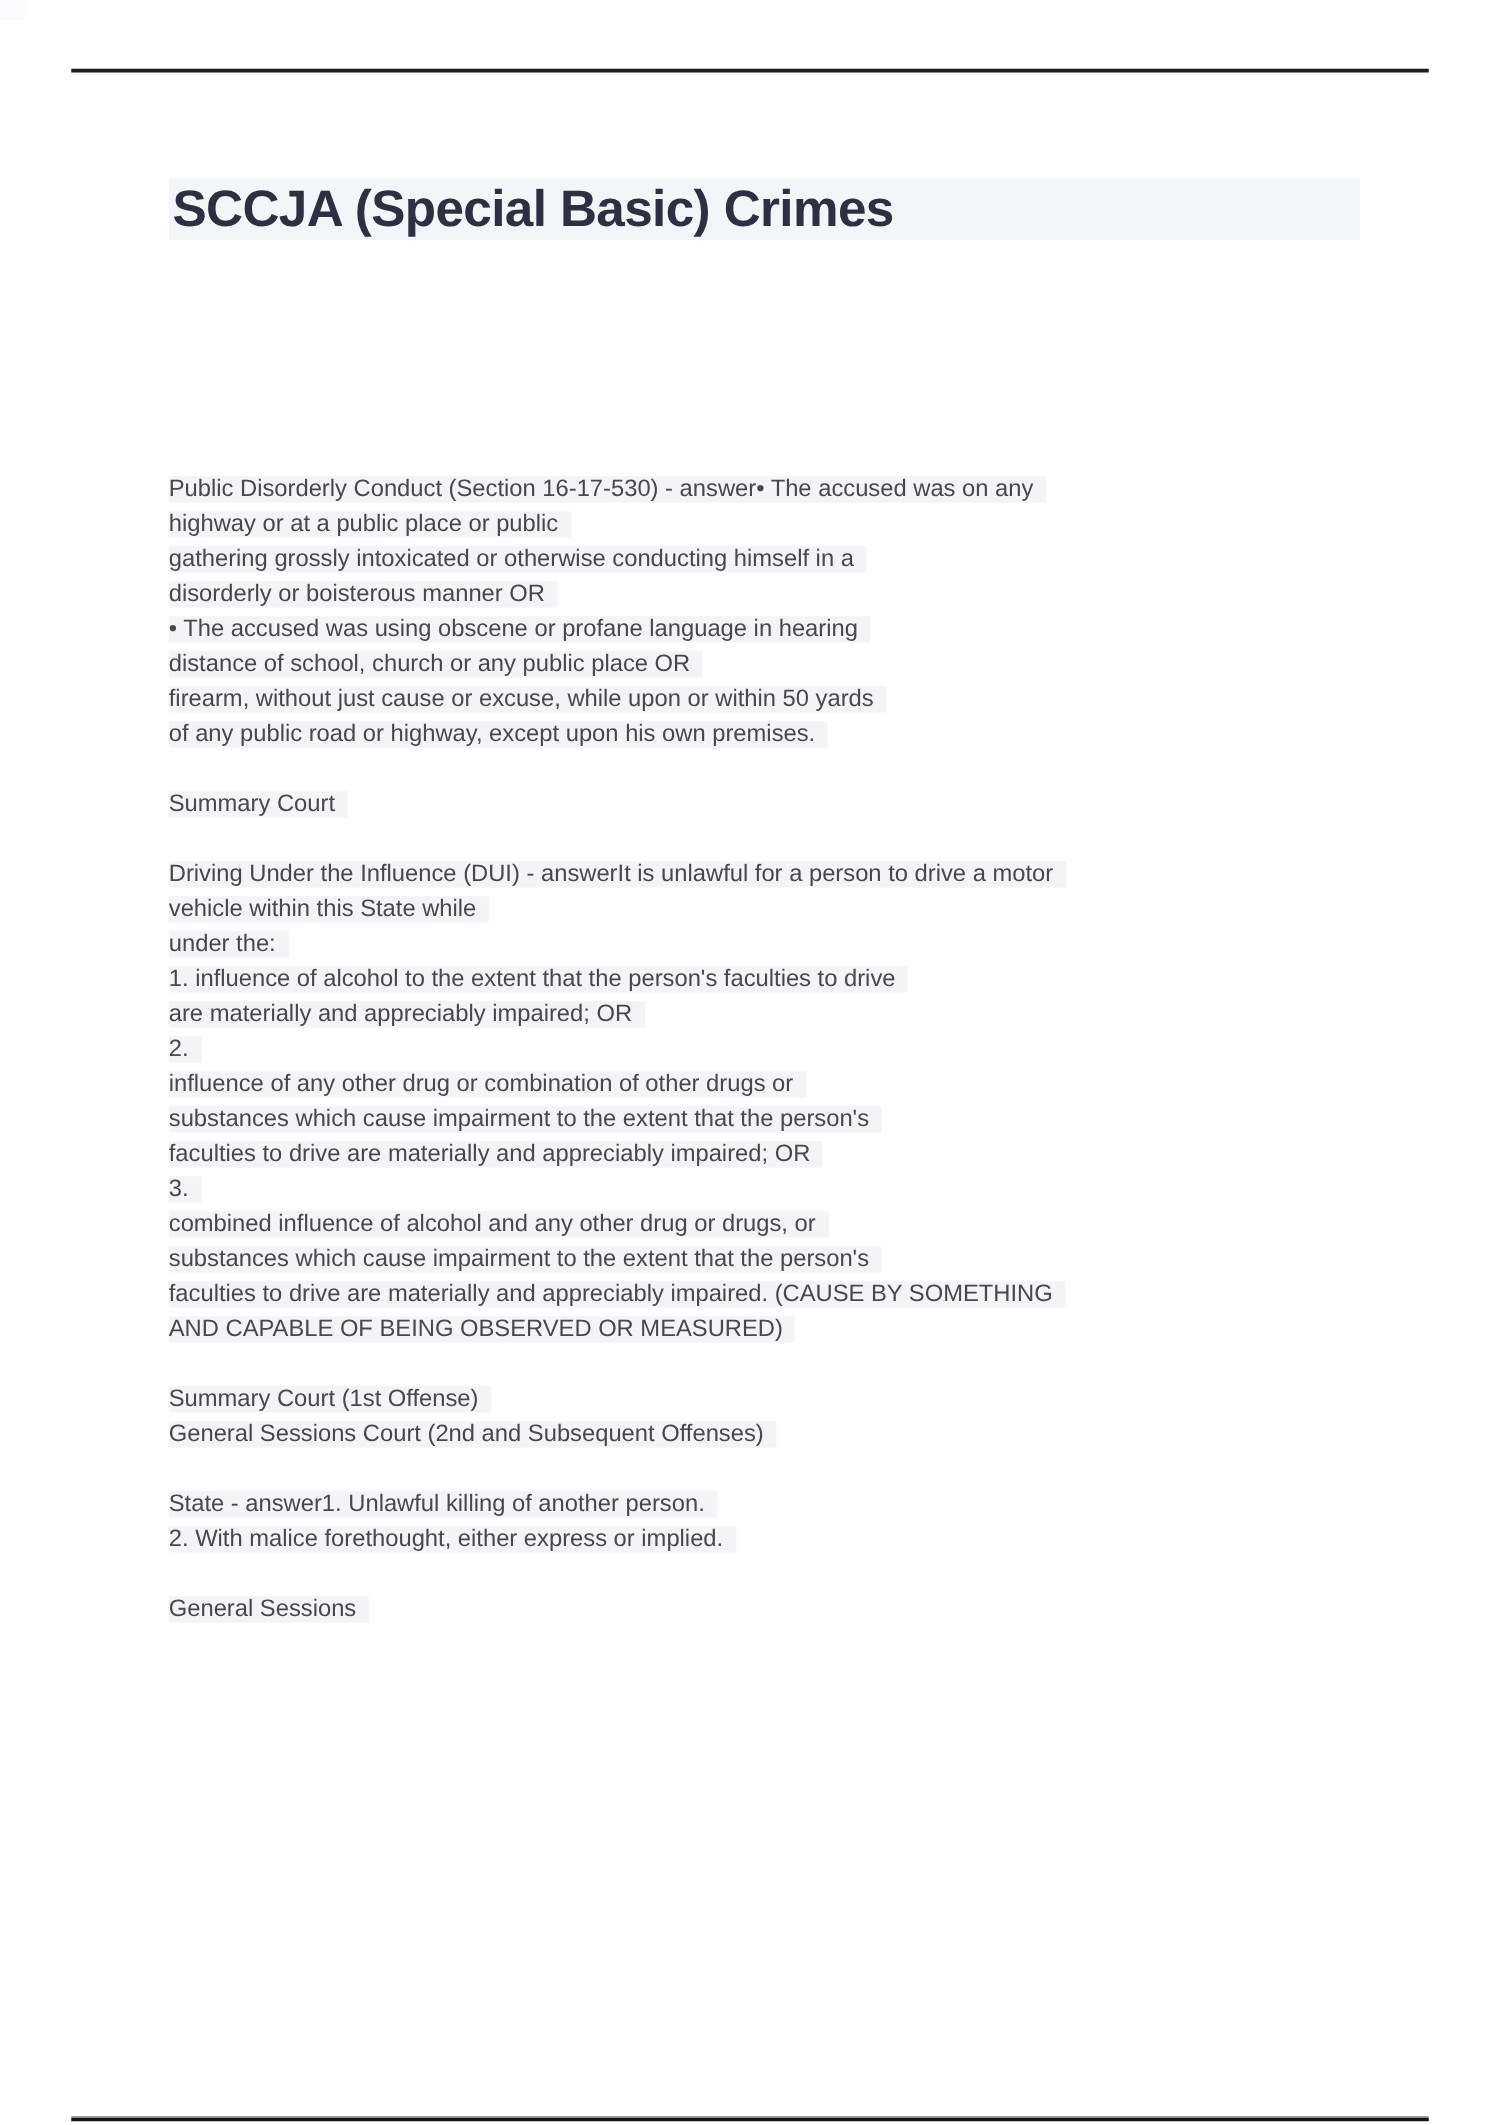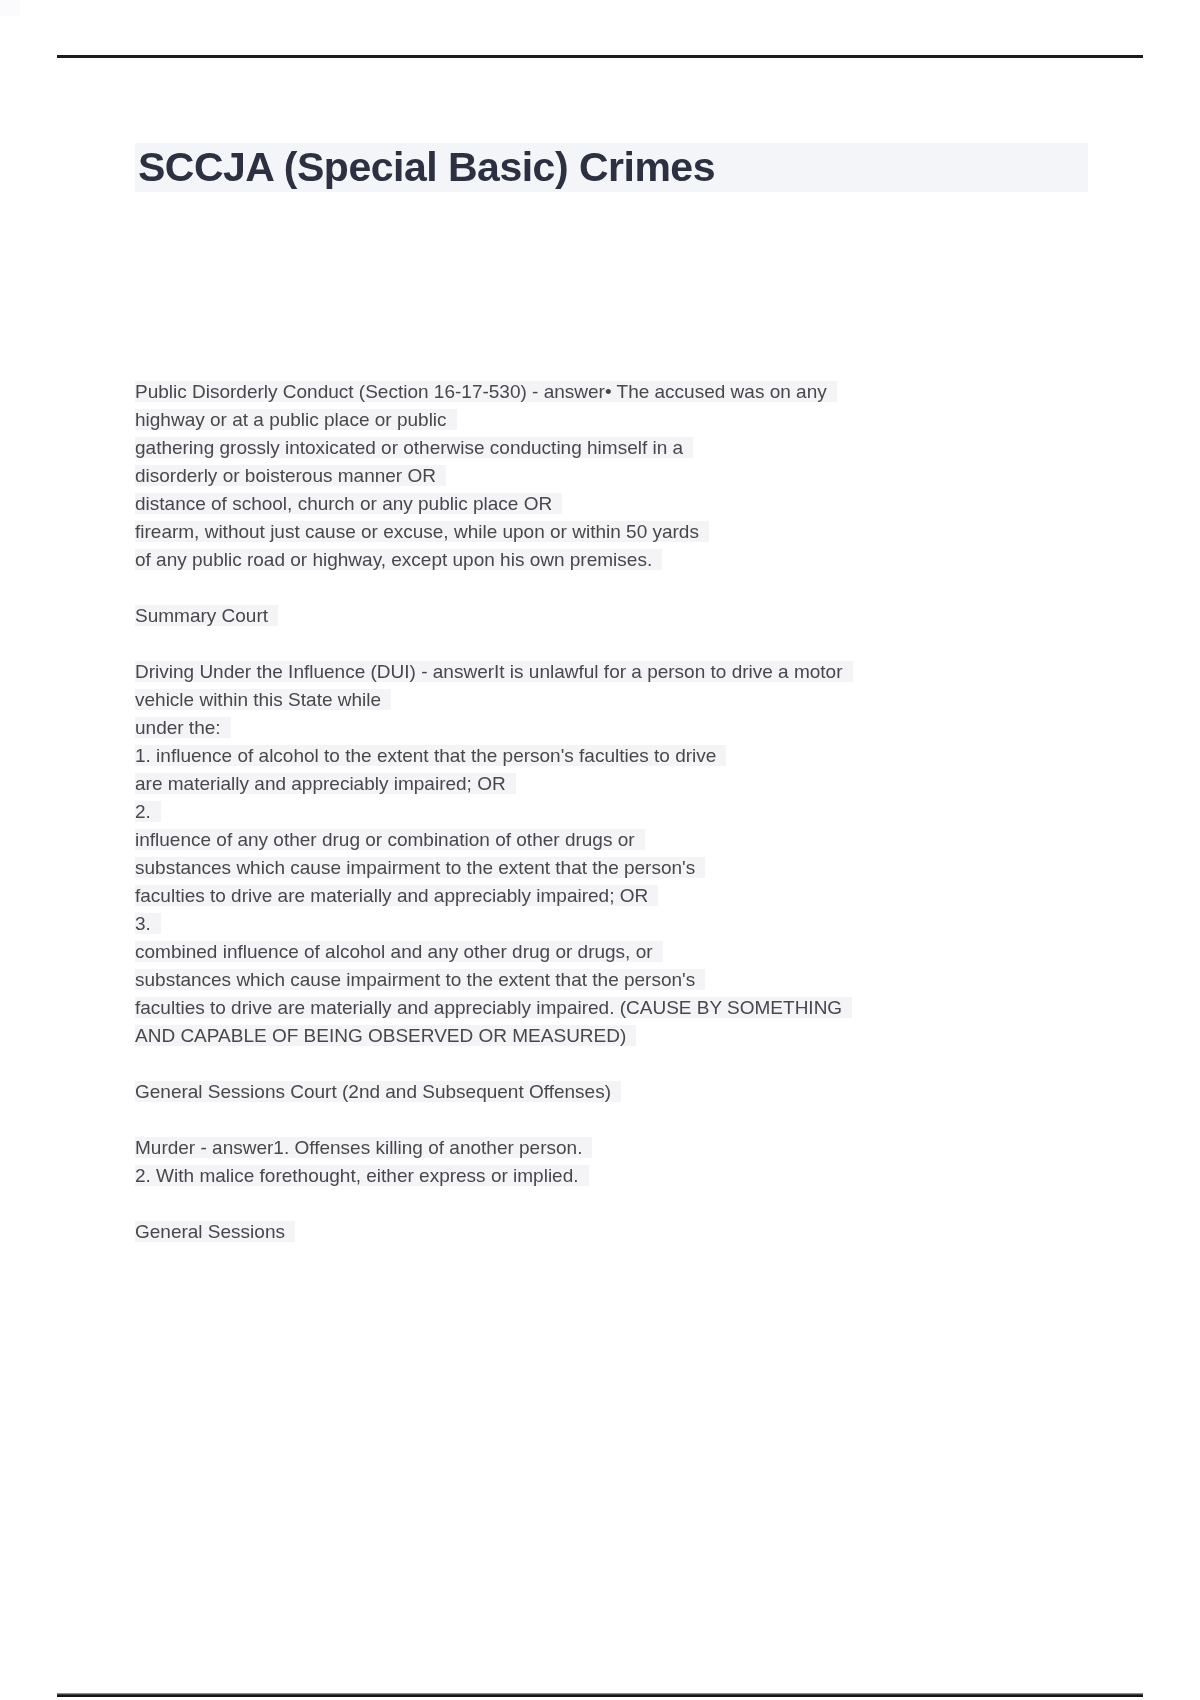--- a/index.html
+++ b/index.html
@@ -82,20 +82,21 @@
 <div class="page" style="--page-bg: #ffffff; --title-bg: #f4f5f9; --title-text: #2c3040; --body-text: #47484c; --line-highlight: #f4f4f7;">
   <div class="corner-patch"></div>
   <div class="rule top"></div>
   <h1 class="title">SCCJA (Special Basic) Crimes</h1>
   <div class="content" id="content">
       <div class="paragraph">
         <div class="line"><span>Public Disorderly Conduct (Section 16-17-530) - answer• The accused was on any</span></div>
         <div class="line"><span>highway or at a public place or public</span></div>
         <div class="line"><span>gathering grossly intoxicated or otherwise conducting himself in a</span></div>
         <div class="line"><span>disorderly or boisterous manner OR</span></div>
+        <div class="line"><span>• The accused was using obscene or profane language in hearing</span></div>
         <div class="line"><span>distance of school, church or any public place OR</span></div>
         <div class="line"><span>firearm, without just cause or excuse, while upon or within 50 yards</span></div>
         <div class="line"><span>of any public road or highway, except upon his own premises.</span></div>
       </div>
       <div class="paragraph">
         <div class="line"><span>Summary Court</span></div>
       </div>
       <div class="paragraph">
         <div class="line"><span>Driving Under the Influence (DUI) - answerIt is unlawful for a person to drive a motor</span></div>
         <div class="line"><span>vehicle within this State while</span></div>
@@ -106,24 +107,25 @@
         <div class="line"><span>influence of any other drug or combination of other drugs or</span></div>
         <div class="line"><span>substances which cause impairment to the extent that the person's</span></div>
         <div class="line"><span>faculties to drive are materially and appreciably impaired; OR</span></div>
         <div class="line"><span>3.</span></div>
         <div class="line"><span>combined influence of alcohol and any other drug or drugs, or</span></div>
         <div class="line"><span>substances which cause impairment to the extent that the person's</span></div>
         <div class="line"><span>faculties to drive are materially and appreciably impaired. (CAUSE BY SOMETHING</span></div>
         <div class="line"><span>AND CAPABLE OF BEING OBSERVED OR MEASURED)</span></div>
       </div>
       <div class="paragraph">
+        <div class="line"><span>Summary Court (1st Offense)</span></div>
         <div class="line"><span>General Sessions Court (2nd and Subsequent Offenses)</span></div>
       </div>
       <div class="paragraph">
-        <div class="line"><span>Murder - answer1. Offenses killing of another person.</span></div>
+        <div class="line"><span>State - answer1. Unlawful killing of another person.</span></div>
         <div class="line"><span>2. With malice forethought, either express or implied.</span></div>
       </div>
       <div class="paragraph">
         <div class="line"><span>General Sessions</span></div>
       </div>
     </div>
   <div class="rule bottom"></div>
 </div>
 
 </body></html>

